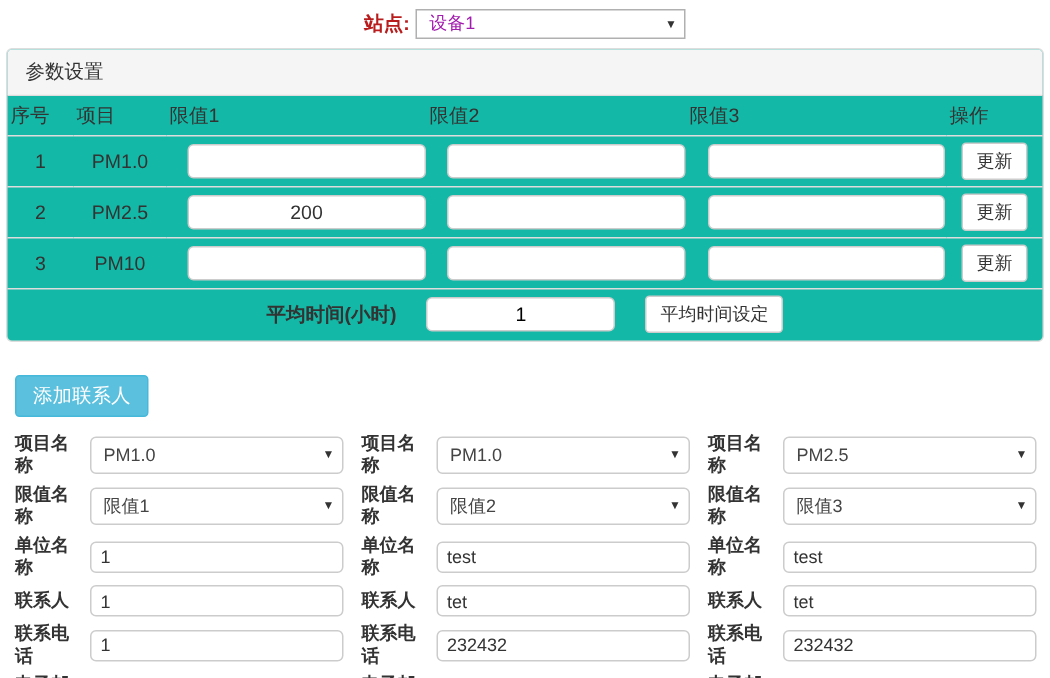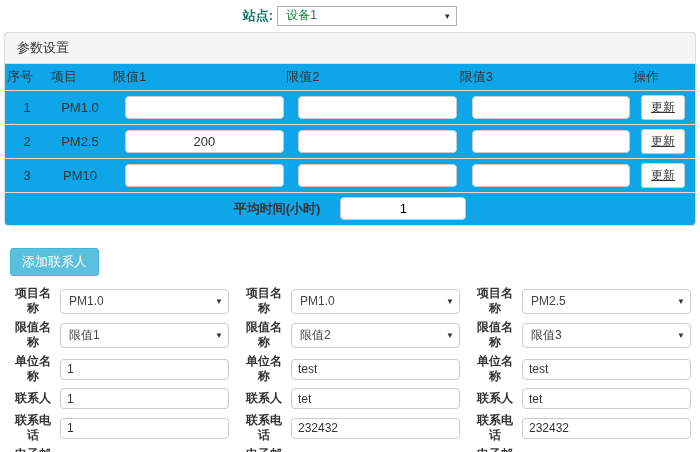--- a/index.html
+++ b/index.html
@@ -12,48 +12,48 @@
   }
 
   
   .topbar {
     display: flex;
     justify-content: center;
     align-items: center;
     padding-top: 5px;
     height: 26px;
   }
-  .topbar .lbl { font-weight: bold; color: #0f766e; margin-right: 4px; }
+  .topbar .lbl { font-weight: bold; color: #b91c1c; margin-right: 4px; }
   .selectbox {
     position: relative;
     border: 1px solid #b0b0b0;
     background: #fff;
     height: 20px;
     display: flex;
     align-items: center;
     padding: 0 18px 0 8px;
     cursor: default;
   }
-  .selectbox .val { color: #15803d; font-size: 12px; }
+  .selectbox .val { color: #a21caf; font-size: 12px; }
   .selectbox .caret {
     position: absolute;
     right: 5px;
     top: 50%;
     transform: translateY(-50%);
     font-size: 8px;
     color: #333;
   }
   .site-select { width: 180px; }
 
   
   .panel {
     margin: 6px 4px 0 4px;
     border: 1px solid #ddd;
     border-radius: 4px;
-    background: #0ea5e9;
+    background: #14b8a6;
   }
   .panel-heading {
     background: #f5f5f5;
     border-bottom: 1px solid #ddd;
     border-radius: 3px 3px 0 0;
     padding: 6px 12px;
     color: #333;
   }
   table { width: 100%; border-collapse: collapse; table-layout: fixed; }
   th { font-weight: normal; padding: 4px 2px; text-align: left; color: #333; }
@@ -76,21 +76,20 @@
   .btn {
     display: inline-block;
     background: #fff;
     border: 1px solid #ccc;
     border-radius: 3px;
     color: #333;
     font-size: 12px;
     padding: 3px 9px;
     cursor: pointer;
     font-family: inherit;
-    text-decoration: underline;
   }
   .avg-row {
     border-top: 1px solid #ddd;
     display: flex;
     justify-content: center;
     align-items: center;
     padding: 4px 0 5px 0;
     gap: 20px;
   }
   .avg-row .avg-lbl { font-weight: bold; }
@@ -119,21 +118,21 @@
   .contacts-grid {
     display: grid;
     grid-template-columns: repeat(4, 1fr);
     column-gap: 12px;
     margin: 2px 10px 0 10px;
   }
   .form-row { display: flex; align-items: center; margin-bottom: 4px; }
   .form-label {
     width: 46px;
     flex-shrink: 0;
-    text-align: center;
+    text-align: left;
     font-weight: bold;
     font-size: 12px;
     line-height: 1.25;
     margin-right: 4px;
     color: #333;
   }
   .form-select {
     flex: 1;
     height: 25px;
     border: 1px solid #ccc;
@@ -212,20 +211,21 @@
         <td><input class="cell-input" style=""></td>
         <td><input class="cell-input" style=""></td>
         <td><input class="cell-input" style=""></td>
         <td><button class="btn">更新</button></td>
       </tr>
     </tbody>
   </table>
   <div class="avg-row">
     <span class="avg-lbl">平均时间(小时)</span>
     <input class="avg-input" value="1" style="">
+    <button class="btn">平均时间设定</button>
   </div>
 </div>
 
 
 <button class="add-btn">添加联系人</button>
 
 <div class="contacts-grid">
 
   <div class="contact-form">
     <div class="form-row">

